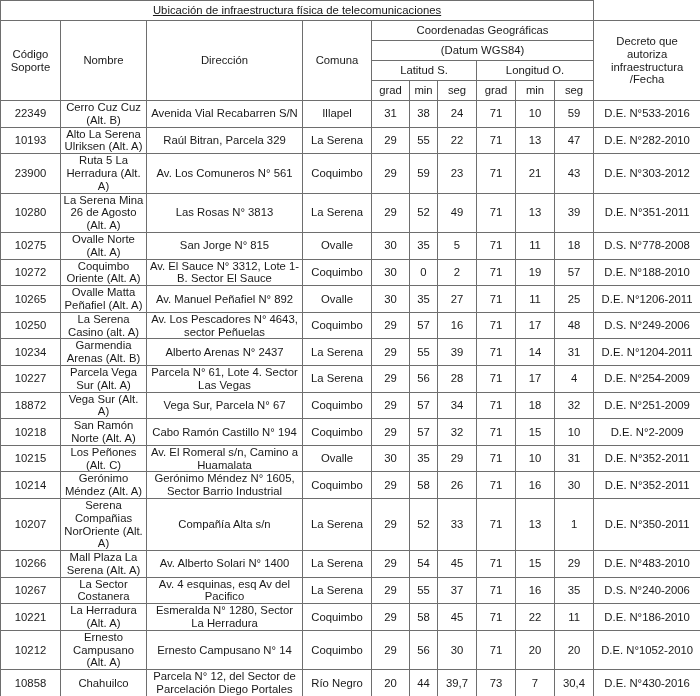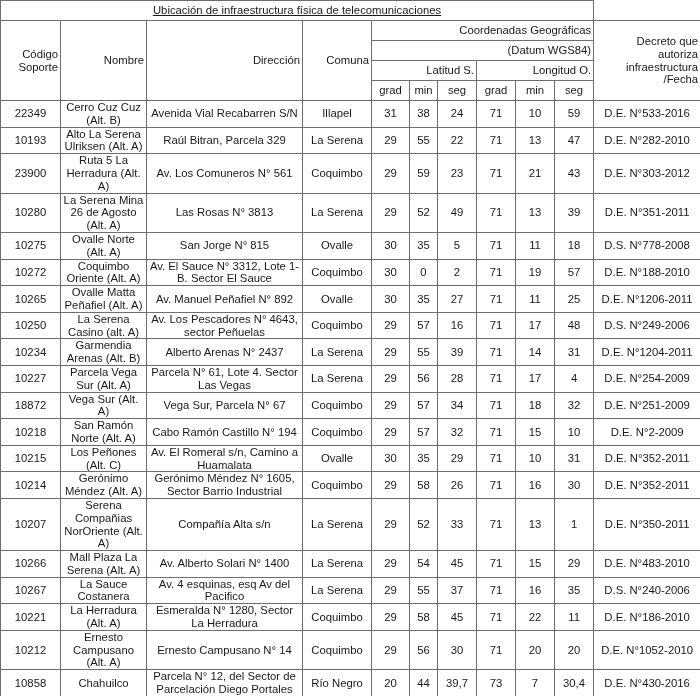--- a/index.html
+++ b/index.html
@@ -1,21 +1,21 @@
 <!DOCTYPE html>
 <html><head>
 <meta charset="utf-8">
 <style>
   html, body { margin: 0; padding: 0; background: #ffffff; }
   body { width: 700px; height: 696px; position: relative; overflow: hidden; font-family: "Liberation Sans", sans-serif; color: #1a1a1a; }
   table { border-collapse: collapse; position: absolute; left: 0; top: 0; table-layout: fixed; width: 700px; }
   td, th { border: 1px solid #6e6e6e; text-align: center; vertical-align: middle; font-weight: normal; font-size: 11.3px; line-height: 12.8px; padding: 0 2px; overflow: hidden; }
   .title-row td { height: 19px; text-decoration: underline; }
   .title-row td.blank { border-top: none; border-right: none; }
-  .hdr-coord td { height: 19px; text-align: right; }
+  .hdr-coord td { height: 19px; }
   .sub-h td { height: 19px; }
   tbody td { height: 24px; }
   tbody tr.tall3 td { height: 37px; }
   tbody tr.tall4 td { height: 50px; }
   .foot { position: absolute; left: 2px; top: 714px; font-size: 13px; }
 </style>
 </head>
 <body>
 
 <table>
@@ -265,21 +265,21 @@
         <td>29</td>
         <td>54</td>
         <td>45</td>
         <td>71</td>
         <td>15</td>
         <td>29</td>
         <td>D.E. N°483-2010</td>
       </tr>
       <tr>
         <td>10267</td>
-        <td>La Sauce Costanera</td>
+        <td>La Sector Costanera</td>
         <td>Av. 4 esquinas, esq Av del Pacifico</td>
         <td>La Serena</td>
         <td>29</td>
         <td>55</td>
         <td>37</td>
         <td>71</td>
         <td>16</td>
         <td>35</td>
         <td>D.S. N°240-2006</td>
       </tr>

